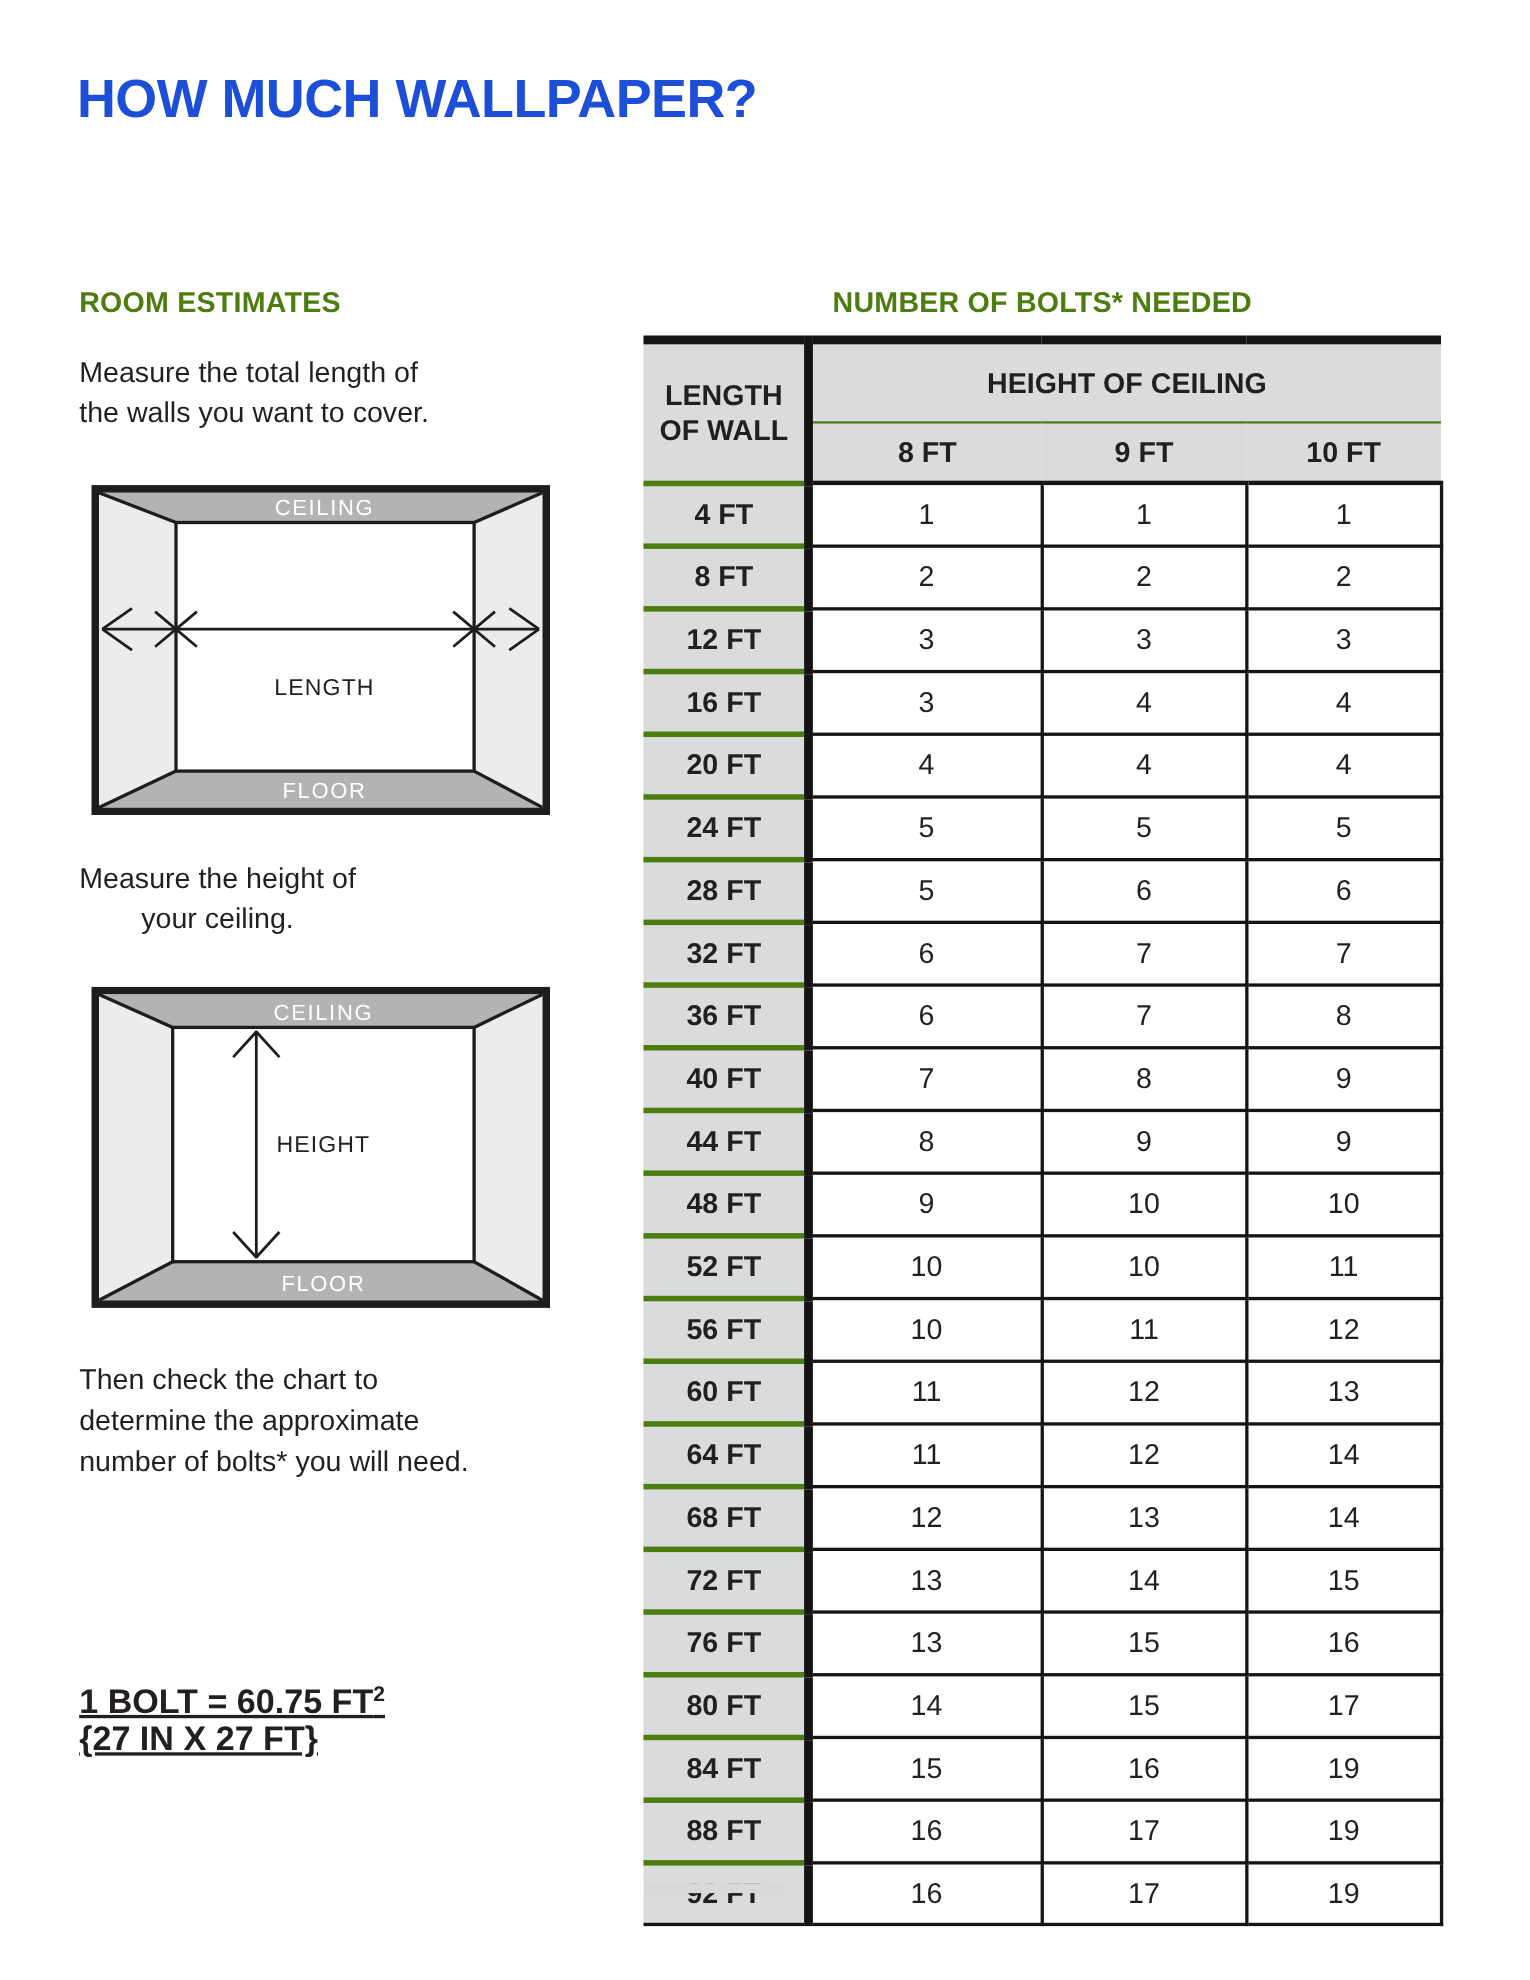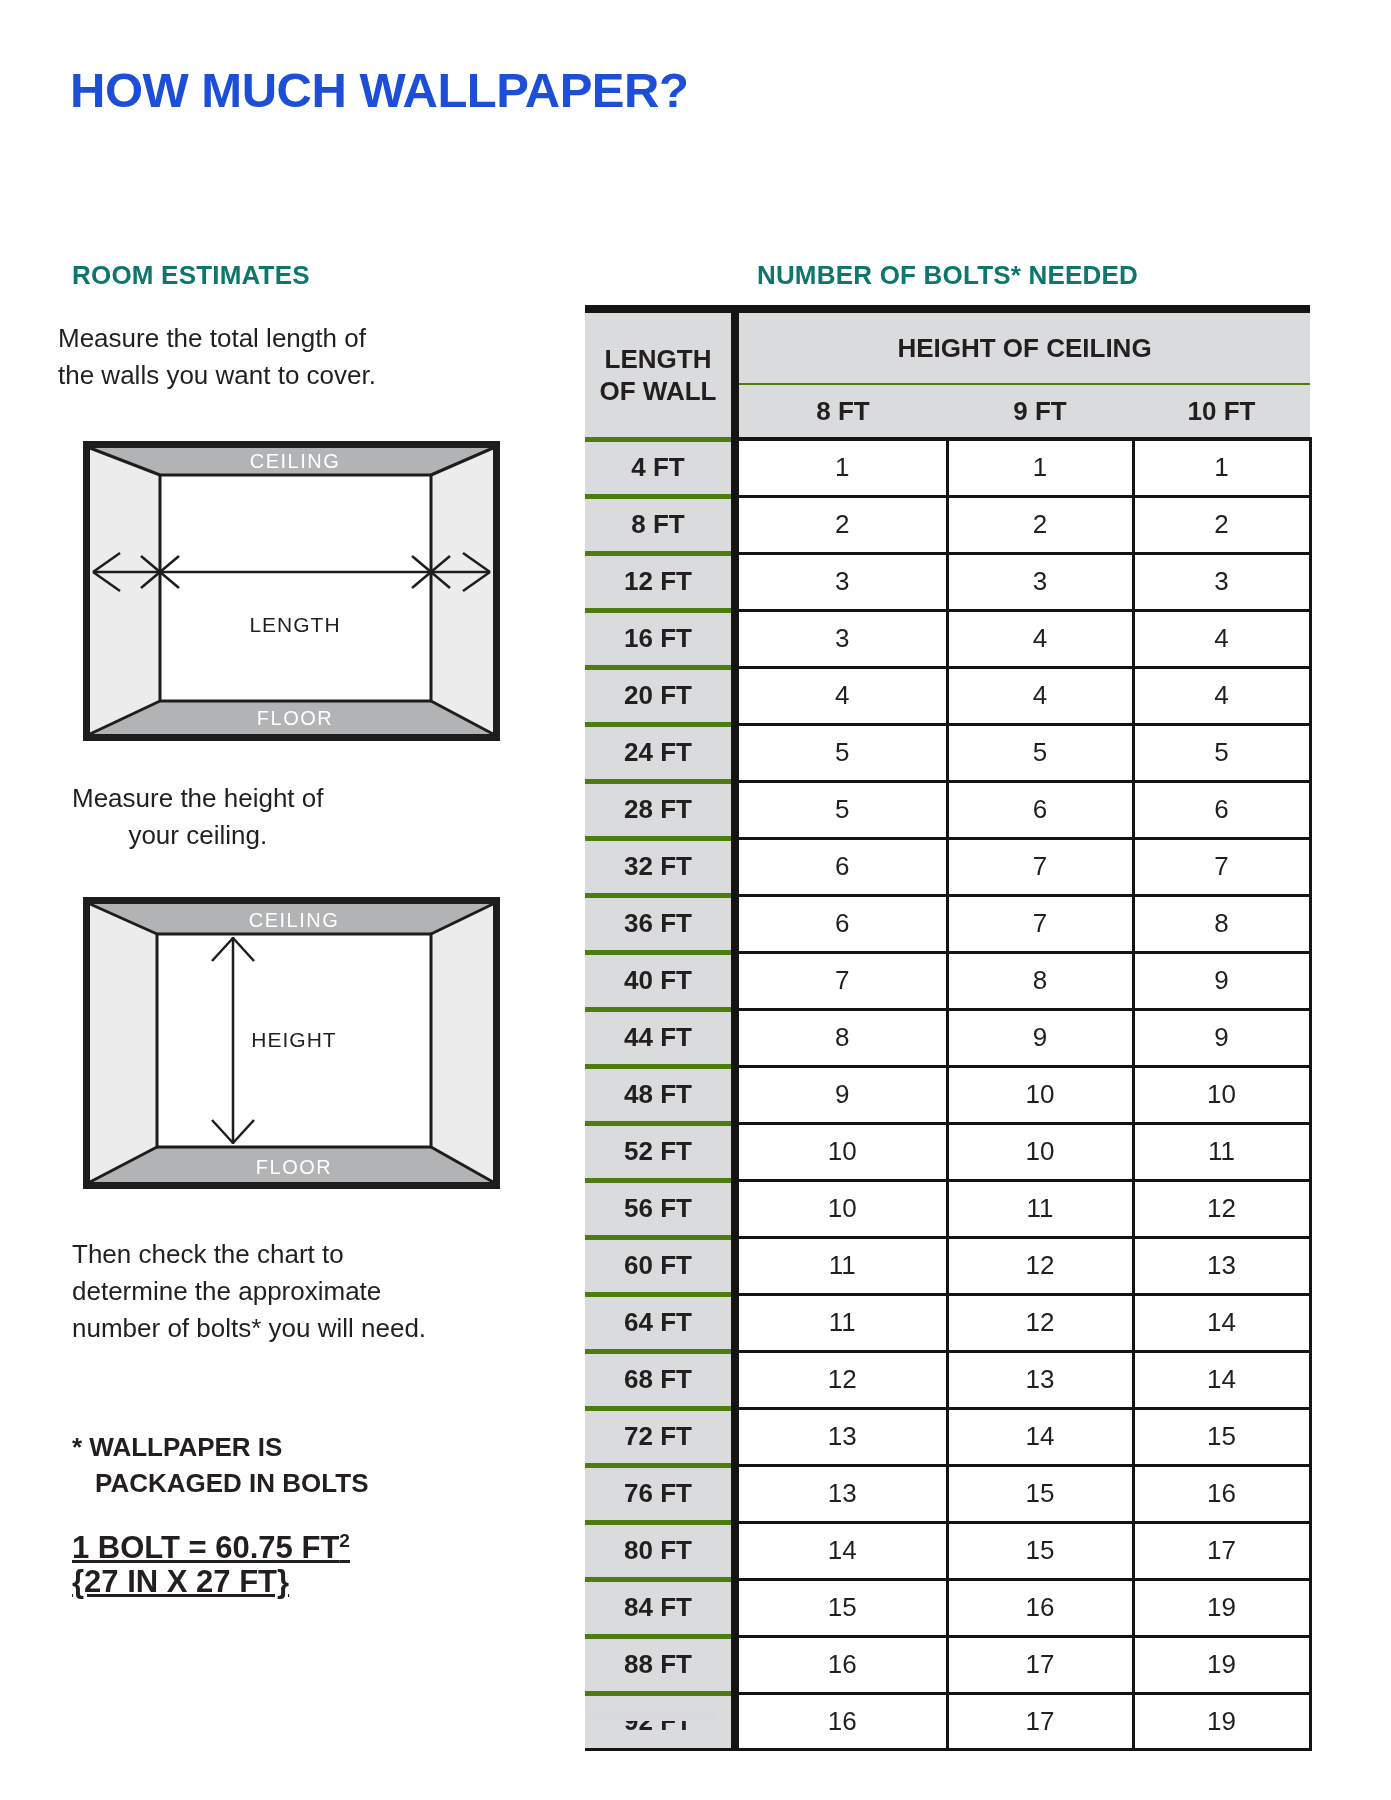--- a/index.html
+++ b/index.html
@@ -17,36 +17,36 @@
     left:70px; top:62px;
     font-size:49px;
     font-weight:bold;
     letter-spacing:-0.5px;
     color:#1d4ed8;
     white-space:nowrap;
   }
   .section-heading{
     font-size:26px;
     font-weight:bold;
-    color:#0f766e;
+    color:#4d7c0f;
     letter-spacing:0.2px;
     white-space:nowrap;
   }
   .room-estimates-heading{ left:72px; top:260px; }
   .table-heading{
     left:585px; top:260px; width:725px;
     text-align:center;
   }
   .body-text{
     font-size:26px;
     line-height:37px;
     white-space:pre-line;
     color:#231f20;
   }
-  .step1{ left:58px; top:320px; }
+  .step1{ left:72px; top:320px; }
   .step2{ left:72px; top:780px;text-align:center; }
   .step3{ left:72px; top:1236px; }
   .footnote{
     left:72px; top:1429px;
     font-size:26px; font-weight:bold; line-height:36px;
   }
   .footnote .indent{ padding-left:23px; }
   .bolt-spec{
     left:72px; top:1524px;
     font-size:31px; font-weight:bold; line-height:34px;text-decoration:underline;
@@ -183,24 +183,20 @@
       <line x1="150" y1="246" x2="129" y2="223"></line>
       <line x1="150" y1="246" x2="171" y2="223"></line>
     </g>
     <text class="svg-measure-label" x="211" y="150" text-anchor="middle">HEIGHT</text>
   </svg>
 
   <div class="abs body-text step3">Then check the chart to
 determine the approximate
 number of bolts* you will need.</div>
 
-  <div class="abs footnote">
-    <div>* WALLPAPER IS</div>
-    <div class="indent">PACKAGED IN BOLTS</div>
-  </div>
 
   <div class="abs bolt-spec">
     <div><span>1 BOLT = 60.75 FT</span><sup>2</sup></div>
     <div>{27 IN X 27 FT}</div>
   </div>
 
   <div class="abs section-heading table-heading">NUMBER OF BOLTS* NEEDED</div>
 
   <div class="abs bolts-table-wrap">
     <table class="bolts">

